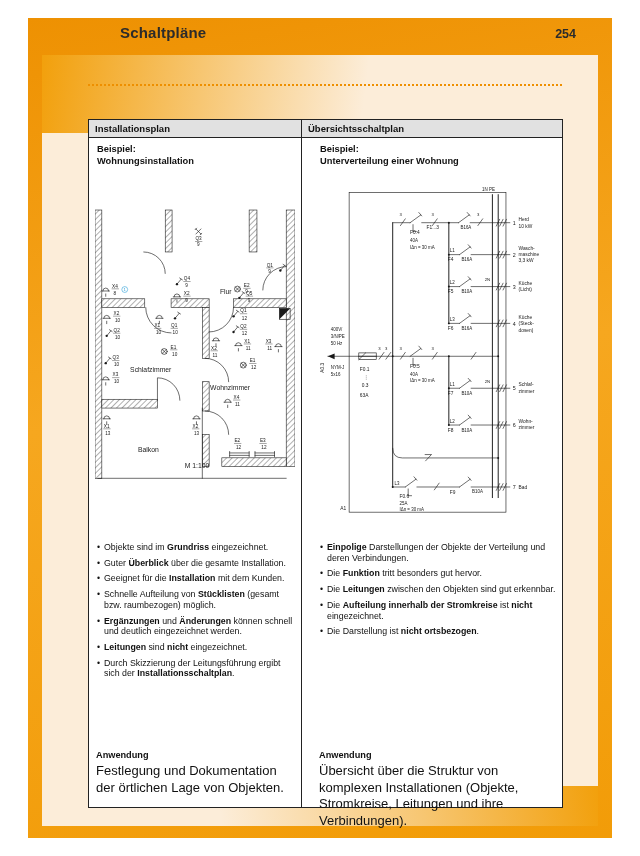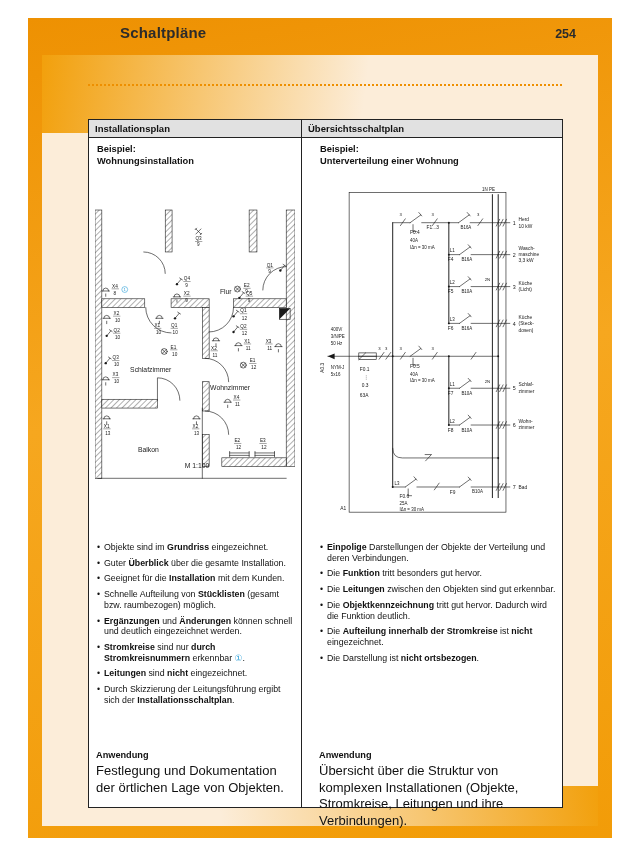--- a/index.html
+++ b/index.html
@@ -232,21 +232,20 @@
                 <text class="fl" x="170.5" y="247.3">12</text>
             </g>
           </svg>
 
           <ul class="bul">
             <li><span>Objekte sind im </span><b>Grundriss</b><span> eingezeichnet.</span></li>
             <li><span>Guter </span><b>Überblick</b><span> über die gesamte Installation.</span></li>
             <li><span>Geeignet für die </span><b>Installation</b><span> mit dem Kunden.</span></li>
             <li><span>Schnelle Aufteilung von </span><b>Stücklisten</b><span> (gesamt bzw. raumbezogen) möglich.</span></li>
             <li><b>Ergänzungen</b><span> und </span><b>Änderungen</b><span> können schnell und deutlich eingezeichnet werden.</span></li>
-            <li><b>Stromkreise</b><span> sind nur </span><b>durch Stromkreisnummern</b><span> erkennbar </span><span class="ref">①</span><span>.</span></li>
             <li><b>Leitungen</b><span> sind </span><b>nicht</b><span> eingezeichnet.</span></li>
             <li><span>Durch Skizzierung der Leitungsführung ergibt sich der </span><b>Installationsschaltplan</b><span>.</span></li>
           </ul>
 
           <div class="anw">
             <h4>Anwendung</h4>
             <p>Festlegung und Dokumentation der örtlichen Lage von Objekten.</p>
           </div>
         </div>
 
@@ -413,21 +412,20 @@
               <use href="#es" x="188" y="314"></use>
               <text class="t55" x="201" y="316.2">7</text>
               <text class="t5" x="207" y="316">Bad</text>
             </g>
           </svg>
 
           <ul class="bul">
             <li><b>Einpolige</b><span> Darstellungen der Objekte der Verteilung und deren Verbindungen.</span></li>
             <li><span>Die </span><b>Funktion</b><span> tritt besonders gut hervor.</span></li>
             <li><span>Die </span><b>Leitungen</b><span> zwischen den Objekten sind gut erkennbar.</span></li>
-            <li><span>Die </span><b>Objektkennzeichnung</b><span> tritt gut hervor. Dadurch wird die Funktion deutlich.</span></li>
             <li><span>Die </span><b>Aufteilung innerhalb der Stromkreise</b><span> ist </span><b>nicht</b><span> eingezeichnet.</span></li>
             <li><span>Die Darstellung ist </span><b>nicht ortsbezogen</b><span>.</span></li>
           </ul>
 
           <div class="anw">
             <h4>Anwendung</h4>
             <p>Übersicht über die Struktur von komplexen Installationen (Objekte, Stromkreise, Leitungen und ihre Verbindungen).</p>
           </div>
         </div>
 

